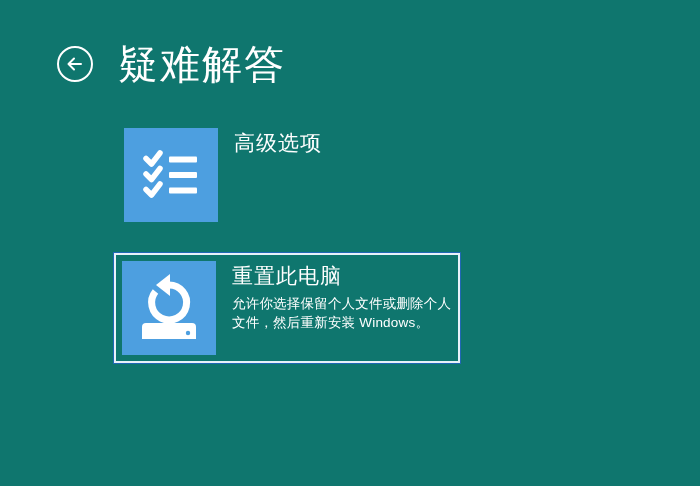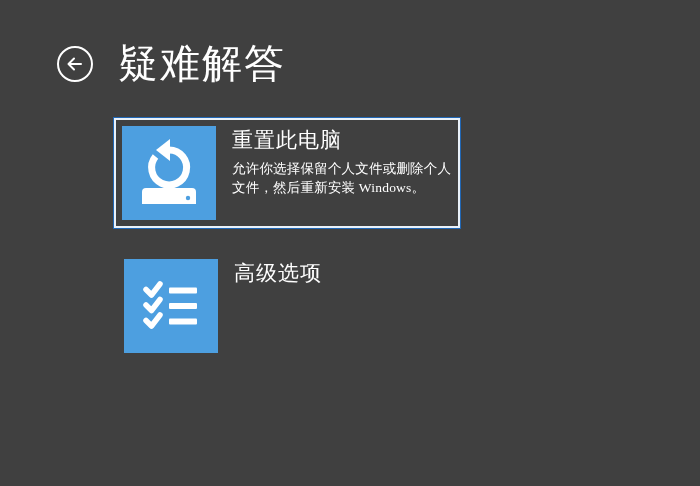--- a/index.html
+++ b/index.html
@@ -11,22 +11,21 @@
     height: 486px;
     overflow: hidden;
     background: #2167b5;
     font-family: "Liberation Sans", "DejaVu Sans", sans-serif;
     -webkit-font-smoothing: antialiased;
   }
   .screen {
     position: relative;
     width: 700px;
     height: 486px;
-    background: #404040;
-    font-family: Liberation Serif, serif;
+    background: #0f766e;
   }
 
   
   .header {
     position: absolute;
     left: 56px;
     top: 34px;
     display: flex;
     align-items: center;
     height: 60px;
@@ -118,37 +117,20 @@
         <circle cx="19" cy="19" r="17" fill="none" stroke="#ffffff" stroke-width="2"></circle>
         <path d="M25 19 H13.5" fill="none" stroke="#ffffff" stroke-width="2" stroke-linecap="round"></path>
         <path d="M18 13.5 L12.5 19 L18 24.5" fill="none" stroke="#ffffff" stroke-width="2" stroke-linecap="round" stroke-linejoin="round"></path>
       </svg>
     </span>
     <div class="page-title">疑难解答</div>
   </div>
 
   <div class="options">
 
-    <div class="option selected">
-      <div class="tile">
-        <svg viewBox="0 0 94 94" xmlns="http://www.w3.org/2000/svg">
-          <g fill="none" stroke="#ffffff" stroke-width="7" stroke-linecap="butt">
-            <path d="M33.5 30.5 A17.5 17.5 0 1 0 47 24"></path>
-          </g>
-          <path d="M48 13 L48 35 L34 24 Z" fill="#ffffff"></path>
-          <path d="M24 62 h46 a4 4 0 0 1 4 4 v12 h-54 v-12 a4 4 0 0 1 4 -4 z" fill="#ffffff"></path>
-          <circle cx="66" cy="72" r="2.2" fill="#4d9fe0"></circle>
-        </svg>
-      </div>
-      <div class="option-text">
-        <div class="option-title">重置此电脑</div>
-        <div class="option-desc">允许你选择保留个人文件或删除个人文件，然后重新安装 Windows。</div>
-      </div>
-    </div>
-
     <div class="option">
       <div class="tile">
         <svg viewBox="0 0 94 94" xmlns="http://www.w3.org/2000/svg">
           <g stroke="#ffffff" stroke-width="5.5" fill="none" stroke-linecap="round" stroke-linejoin="round">
             <path d="M22 30.5 L27.5 36 L36 25"></path>
             <path d="M22 46 L27.5 51.5 L36 40.5"></path>
             <path d="M22 61.5 L27.5 67 L36 56"></path>
           </g>
           <g fill="#ffffff">
             <rect x="45" y="28.5" width="28" height="6" rx="1"></rect>
@@ -156,14 +138,31 @@
             <rect x="45" y="59.5" width="28" height="6" rx="1"></rect>
           </g>
         </svg>
       </div>
       <div class="option-text">
         <div class="option-title">高级选项</div>
         <div class="option-desc"></div>
       </div>
     </div>
 
+    <div class="option selected">
+      <div class="tile">
+        <svg viewBox="0 0 94 94" xmlns="http://www.w3.org/2000/svg">
+          <g fill="none" stroke="#ffffff" stroke-width="7" stroke-linecap="butt">
+            <path d="M33.5 30.5 A17.5 17.5 0 1 0 47 24"></path>
+          </g>
+          <path d="M48 13 L48 35 L34 24 Z" fill="#ffffff"></path>
+          <path d="M24 62 h46 a4 4 0 0 1 4 4 v12 h-54 v-12 a4 4 0 0 1 4 -4 z" fill="#ffffff"></path>
+          <circle cx="66" cy="72" r="2.2" fill="#4d9fe0"></circle>
+        </svg>
+      </div>
+      <div class="option-text">
+        <div class="option-title">重置此电脑</div>
+        <div class="option-desc">允许你选择保留个人文件或删除个人文件，然后重新安装 Windows。</div>
+      </div>
+    </div>
+
   </div>
 </div>
 
 </body></html>

